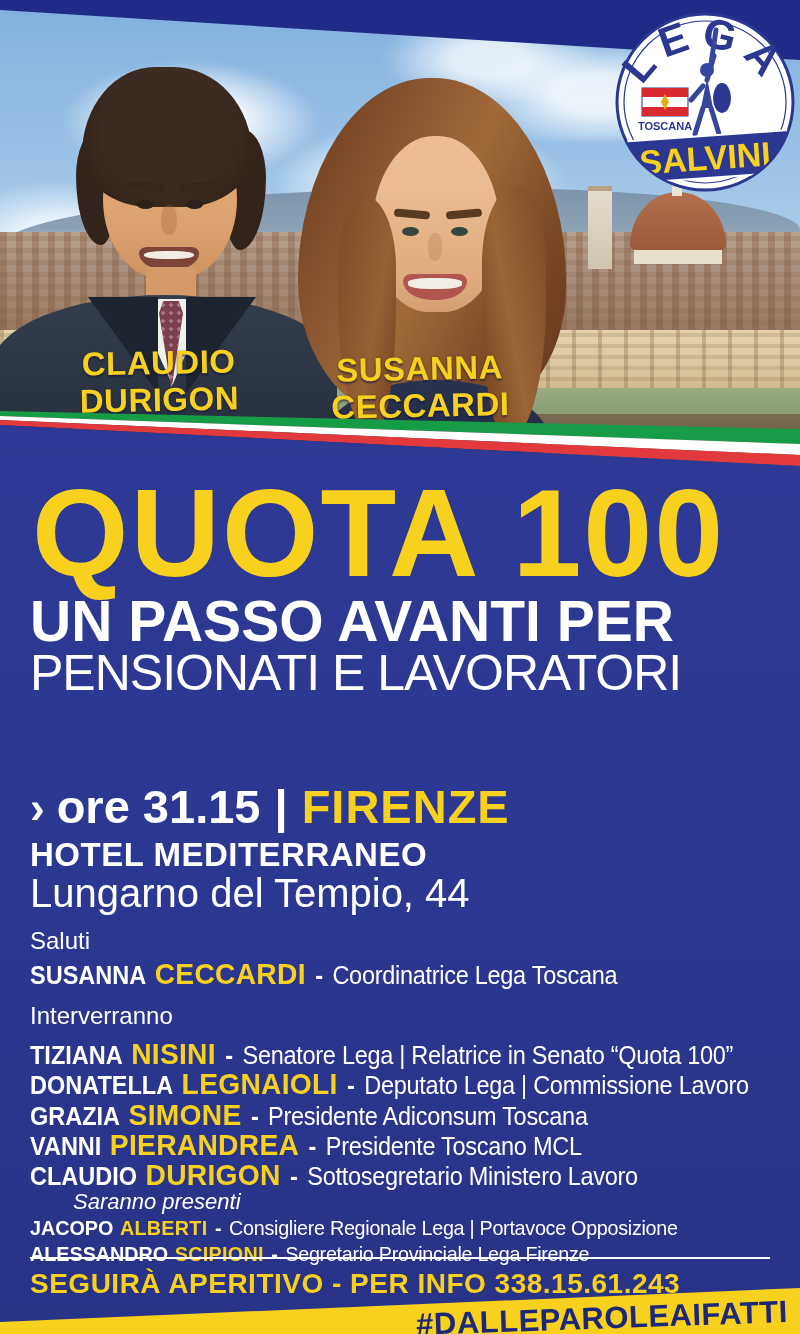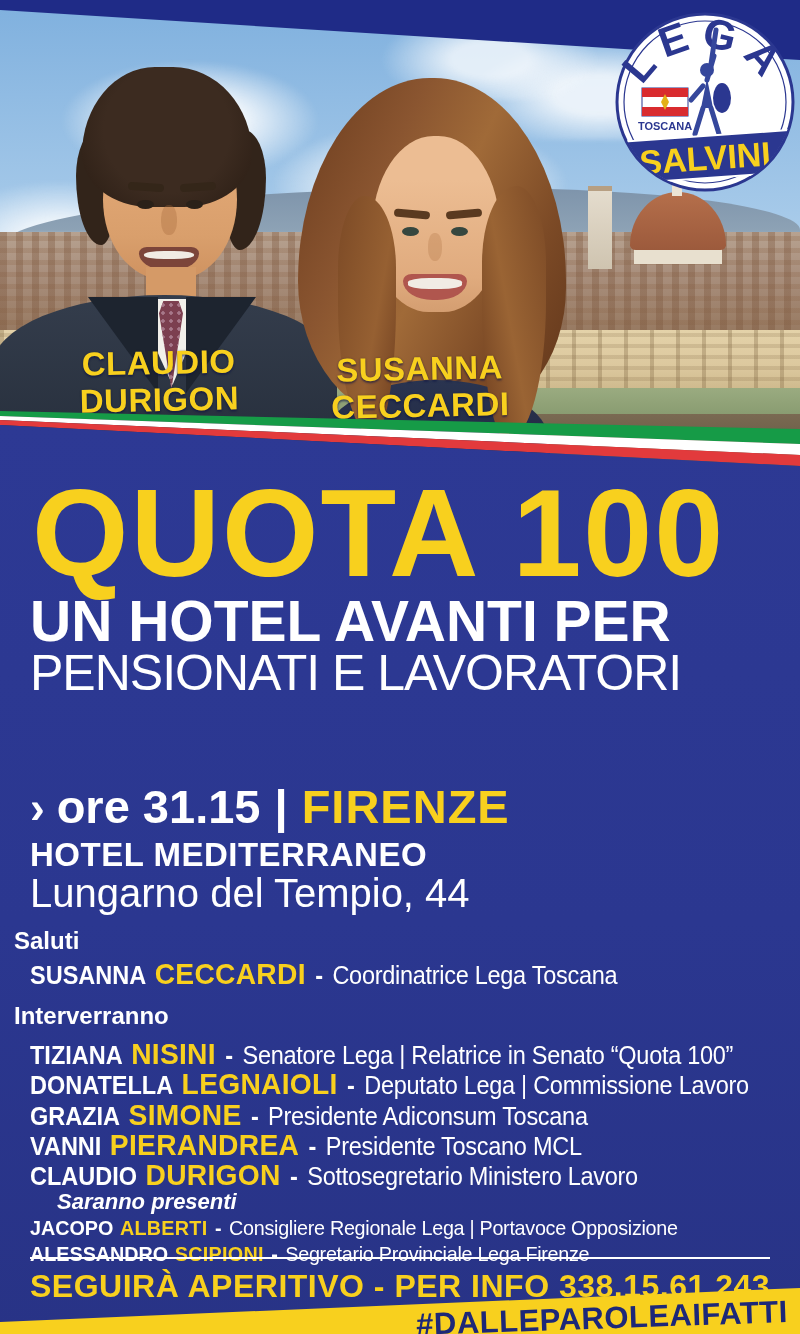--- a/index.html
+++ b/index.html
@@ -109,33 +109,33 @@
   .sub1{left:30px;top:174px;font-size:57px;font-weight:bold;color:#fff;letter-spacing:0;line-height:1;}
   .sub2{left:30px;top:229px;font-size:50px;font-weight:normal;color:#fff;letter-spacing:-1px;line-height:1;}
   .date{left:30px;top:293px;font-size:63px;font-weight:bold;color:#fff;letter-spacing:2px;line-height:1;}
   .date .dot{color:var(--yellow);}
   .timerow{left:30px;top:364px;font-size:47px;font-weight:bold;color:#fff;line-height:1;}
   .timerow .arrow{font-size:44px;margin-right:12px;color:#fff;}
   .timerow .pipe{margin:0 14px;font-weight:bold;}
   .timerow .city{color:var(--yellow);letter-spacing:1px;}
   .venue{left:30px;top:419px;font-size:33px;font-weight:bold;color:#fff;letter-spacing:.5px;line-height:1;}
   .address{left:30px;top:452px;font-size:40px;font-weight:400;color:#fff;line-height:1.1;}
-  .label{left:14px;font-size:24px;font-weight:700;color:#fff;line-height:1;}
+  .label{left:30px;font-size:24px;font-weight:400;color:#fff;line-height:1;}
   .srow{left:30px;display:flex;align-items:baseline;transform:scaleX(.94);transform-origin:left center;line-height:1;}
   .srow .fn{font-weight:bold;font-size:25px;color:#fff;}
   .srow .ln{font-weight:bold;font-size:30px;color:var(--yellow);margin-left:9px;letter-spacing:.3px;}
   .srow .dash{font-weight:bold;font-size:25px;color:#fff;margin:0 10px;}
   .srow .role{font-size:25px;font-weight:400;color:#fff;letter-spacing:-.3px;}
   .presenti-label{font-style:italic;font-size:22px;margin-left:43px;}
   .prow .fn{font-size:21px;}
   .prow .ln{font-size:21px;margin-left:7px;}
   .prow .dash{font-size:21px;margin:0 8px;}
   .prow .role{font-size:21px;}
   .rule{left:30px;top:838px;width:740px;height:2px;background:#fff;}
-  .seguira{left:30px;top:851px;font-size:32px;font-weight:bold;color:var(--yellow);letter-spacing:.5px;line-height:1;}
+  .seguira{left:30px;top:851px;font-size:28px;font-weight:bold;color:var(--yellow);letter-spacing:.5px;line-height:1;}
   
   .bottom-wedge{position:absolute;left:0;top:1264px;width:800px;height:70px;z-index:11;
     background:var(--yellow);clip-path:polygon(0 58px,100% 24px,100% 100%,0 100%);}
   .hashtag{position:absolute;right:12px;top:30px;font-size:31px;font-weight:bold;color:var(--navy);
     letter-spacing:.5px;transform:rotate(-2deg);transform-origin:right center;white-space:nowrap;}
 </style>
 </head>
 <body>
 
 <div class="poster">
@@ -246,21 +246,21 @@
 
   <svg class="tricolor" viewBox="0 0 800 66" preserveAspectRatio="none">
     <polygon points="0,6 800,24 800,39 0,11" fill="#169b47"></polygon>
     <polygon points="0,11 800,39 800,50 0,15" fill="#ffffff"></polygon>
     <polygon points="0,15 800,50 800,61 0,20" fill="#e23a3c"></polygon>
   </svg>
 
   <div class="body-sec">
 
     <div class="abs quota">QUOTA 100</div>
-    <div class="abs sub1">UN HOTEL AVANTI PER</div>
+    <div class="abs sub1">UN PASSO AVANTI PER</div>
     <div class="abs sub2">PENSIONATI E LAVORATORI</div>
 
 
     <div class="abs timerow">
       <span class="arrow">›</span><span>ore 31.15</span><span class="pipe">|</span><span class="city">FIRENZE</span>
     </div>
 
     <div class="abs venue">HOTEL MEDITERRANEO</div>
     <div class="abs address">Lungarno del Tempio, 44</div>
 

